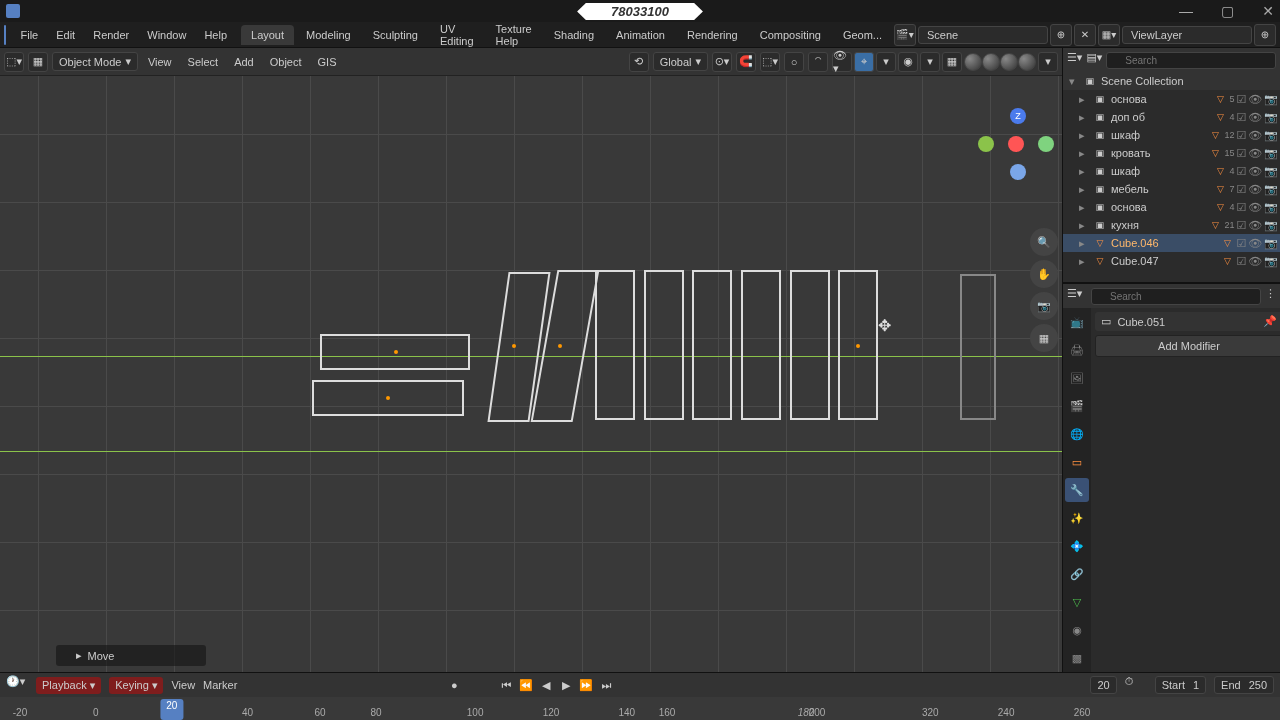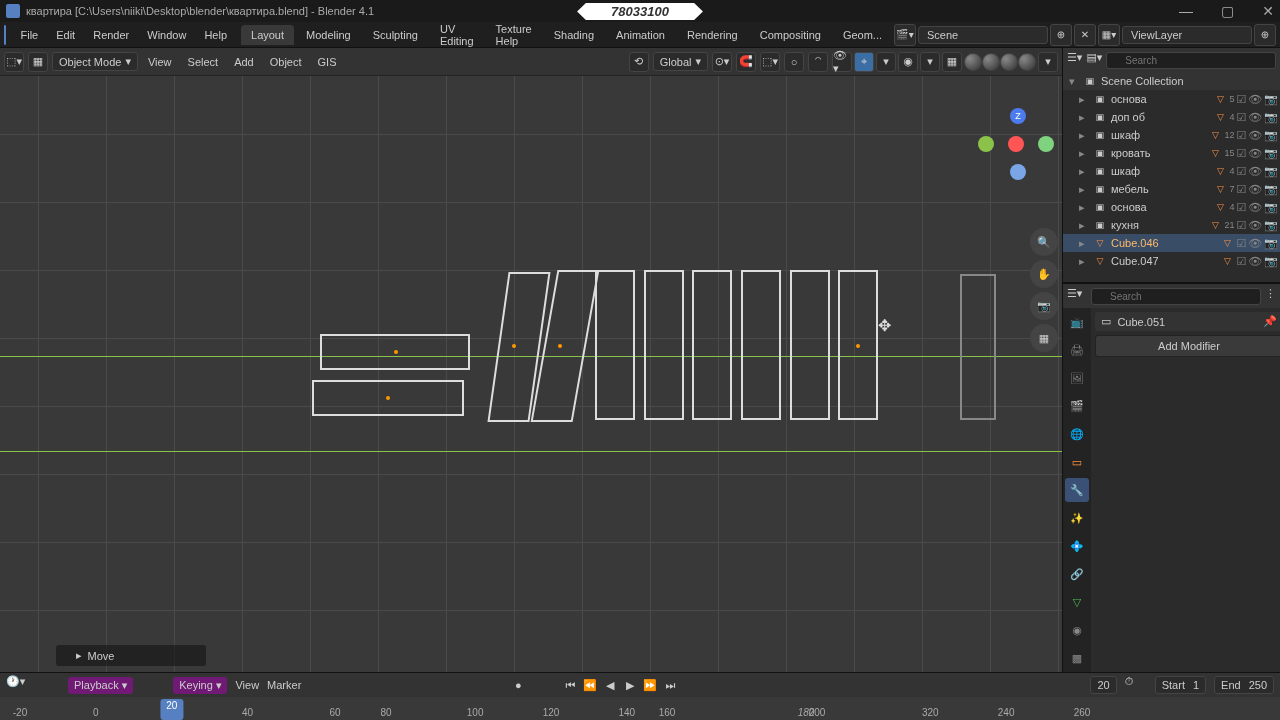--- a/index.html
+++ b/index.html
@@ -70,34 +70,33 @@
 .props .tabs .pt { width: 24px; height: 24px; margin: 2px auto; border-radius: 3px; display: flex; align-items: center; justify-content: center; color: #888; }
 .props .tabs .pt.active { background: #3a5175; color: #6c9ef8; }
 .props .body { flex: 1; padding: 4px; display: flex; flex-direction: column; gap: 4px; }
 .props .hdr2 { height: 24px; background: #333; display: flex; align-items: center; padding: 0 4px; gap: 4px;}
 .props .search2 { flex:1; background:#1f1f1f; border:1px solid #444; border-radius:3px; padding:2px 18px; color:#888; font-size:10px; }
 .props .objname { display: flex; align-items: center; gap: 6px; padding: 3px 6px; background: #333; border-radius: 3px; }
 .props .addmod { background: #3a3a3a; border: 1px solid #222; border-radius: 3px; padding: 4px; text-align: center; }
 
 .timeline { height: 48px; background: #333; border-top: 1px solid #111; display: flex; flex-direction: column; }
 .tl-hdr { height: 24px; display: flex; align-items: center; padding: 0 6px; gap: 8px; }
-.tl-hdr .btn { padding: 2px 6px; background: #701a75; border-radius: 3px; margin-left: 32px; }
+.tl-hdr .btn { padding: 2px 6px; background: #7f1d1d; border-radius: 3px; }
 .tl-hdr .play { display: flex; gap: 2px; margin-left: 200px; }
 .tl-hdr .play .p { width: 18px; height: 18px; display: flex; align-items: center; justify-content: center; }
 .tl-hdr .fld { background: #2b2b2b; border: 1px solid #444; border-radius: 3px; padding: 2px 6px; display: flex; gap: 8px; }
 .tl-ruler { flex: 1; position: relative; background: #393939; }
 .tl-ruler .tick { position: absolute; bottom: 2px; font-size: 10px; color: #aaa; transform: translateX(-50%); }
 .tl-ruler .cur { position: absolute; top: 2px; bottom: 0; background: #5680c2; color: #fff; font-size: 10px; padding: 1px 6px; border-radius: 3px; transform: translateX(-50%); }
 </style>
 </head>
 <body>
 
 <div class="titlebar">
   <div class="ticon"></div>
-  <span>квартира [C:\Users\niiki\Desktop\blender\квартира.blend] - Blender 4.1</span>
   <div class="over">78033100</div>
   <div class="winctl">
     <span>—</span>
     <span>▢</span>
     <span>✕</span>
   </div>
 </div>
 
 <div class="menubar">
   <div class="logo"></div>
@@ -441,22 +440,22 @@
     <div class="fld">
         <span>End</span>
         <span>250</span>
       </div>
   </div>
   <div class="tl-ruler" id="tl-ruler">
       <span class="tick" style="left: 20px;">-20</span>
       <span class="tick" style="left: 95.8571px;">0</span>
       <span class="tick" style="left: 171.714px;">20</span>
       <span class="tick" style="left: 247.571px;">40</span>
-      <span class="tick" style="left: 335px;">60</span>
-      <span class="tick" style="left: 386px;">80</span>
+      <span class="tick" style="left: 320px;">60</span>
+      <span class="tick" style="left: 376px;">80</span>
       <span class="tick" style="left: 475.143px;">100</span>
       <span class="tick" style="left: 551px;">120</span>
       <span class="tick" style="left: 626.857px;">140</span>
       <span class="tick" style="left: 667px;">160</span>
       <span class="tick" style="left: 806px; font-style: italic;">180</span>
       <span class="tick" style="left: 817px;">200</span>
       <span class="tick" style="left: 930.286px;">320</span>
       <span class="tick" style="left: 1006.14px;">240</span>
       <span class="tick" style="left: 1082px;">260</span>
       <div class="cur" style="left: 171.714px;">20</div>

